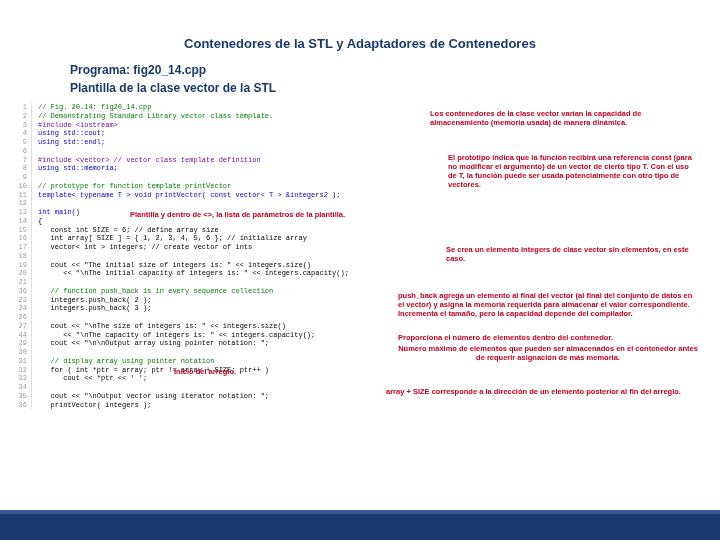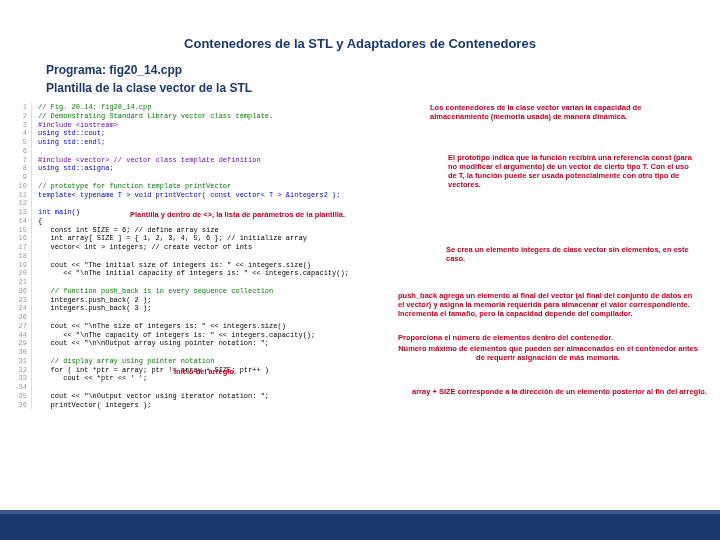--- a/index.html
+++ b/index.html
@@ -1,18 +1,18 @@
 <!DOCTYPE html>
 <html><head>
 <meta charset="utf-8">
 <style>
   * { margin: 0; padding: 0; box-sizing: border-box; }
   body { width: 720px; height: 540px; background: #fff; font-family: Arial, sans-serif; position: relative; overflow: hidden; }
   .page-title { text-align: center; font-size: 13px; font-weight: bold; color: #1a3a6e; padding: 36px 0 10px 0; }
-  .subtitle { padding-left: 46px; font-size: 12px; font-weight: bold; color: #1a3a6e; line-height: 1.5; }
+  .subtitle { padding-left: 70px; font-size: 12px; font-weight: bold; color: #1a3a6e; line-height: 1.5; }
   .code-area { padding: 6px 0 0 0; font-family: "Courier New", monospace; font-size: 7px; line-height: 1.25; position: relative; }
   .code-line { display: flex; padding-left: 10px; }
   .ln { width: 22px; text-align: right; color: #999; border-right: 1px solid #ddd; padding-right: 4px; margin-right: 6px; flex-shrink: 0; }
   .code { white-space: pre; }
   .comment { color: #008000; }
   .keyword { color: #0000cc; }
   .macro { color: #6a0dad; }
   .annot { position: absolute; font-family: Arial, sans-serif; font-size: 7.5px; font-weight: bold; color: #c00020; line-height: 1.2; }
   .divider-bottom { position: absolute; bottom: 0; left: 0; right: 0; height: 26px; background: #1a3a6e; }
   .divider-stripe { position: absolute; bottom: 26px; left: 0; right: 0; height: 4px; background: #3a5a8e; }
@@ -48,21 +48,21 @@
     <div class="code-line">
       <span class="ln">6</span>
       <span class="code "></span>
     </div>
     <div class="code-line">
       <span class="ln">7</span>
       <span class="code macro">#include &lt;vector&gt; // vector class template definition</span>
     </div>
     <div class="code-line">
       <span class="ln">8</span>
-      <span class="code keyword">using std::asigna;</span>
+      <span class="code keyword">using std::memoria;</span>
     </div>
     <div class="code-line">
       <span class="ln">9</span>
       <span class="code "></span>
     </div>
     <div class="code-line">
       <span class="ln">10</span>
       <span class="code comment">// prototype for function template printVector</span>
     </div>
     <div class="code-line">
@@ -159,25 +159,25 @@
     </div>
     <div class="code-line">
       <span class="ln">35</span>
       <span class="code ">   cout &lt;&lt; "\nOutput vector using iterator notation: ";</span>
     </div>
     <div class="code-line">
       <span class="ln">36</span>
       <span class="code ">   printVector( integers );</span>
     </div>
 
-  <div class="annot" style="left:430px; top:6px; width:260px;">Los contenedores de la clase vector varían la capacidad de almacenamiento (memoria usada) de manera dinámica.</div>
+  <div class="annot" style="left:430px; top:12px; width:260px;">Los contenedores de la clase vector varían la capacidad de almacenamiento (memoria usada) de manera dinámica.</div>
   <div class="annot" style="left:448px; top:56px; width:250px;">El prototipo indica que la función recibirá una referencia const (para no modificar el argumento) de un vector de cierto tipo T. Con el uso de T, la función puede ser usada potencialmente con otro tipo de vectores.</div>
   <div class="annot" style="left:130px; top:113px; width:300px;">Plantilla y dentro de &lt;&gt;, la lista de parámetros de la plantilla.</div>
   <div class="annot" style="left:398px; top:194px; width:300px;">push_back agrega un elemento al final del vector (al final del conjunto de datos en el vector) y asigna la memoria requerida para almacenar el valor correspondiente. Incrementa el tamaño, pero la capacidad depende del compilador.</div>
   <div class="annot" style="left:446px; top:148px; width:250px;">Se crea un elemento integers de clase vector sin elementos, en este caso.</div>
   <div class="annot" style="left:398px; top:236px; width:300px;">Proporciona el número de elementos dentro del contenedor.</div>
   <div class="annot" style="left:398px; top:247px; width:300px;text-align:center;">Número máximo de elementos que pueden ser almacenados en el contenedor antes de requerir asignación de más memoria.</div>
   <div class="annot" style="left:174px; top:270px; width:120px;">Inicio del arreglo.</div>
-  <div class="annot" style="left:412px; top:290px; width:300px;">array + SIZE corresponde a la dirección de un elemento posterior al fin del arreglo.</div>
+  <div class="annot" style="left:386px; top:290px; width:300px;">array + SIZE corresponde a la dirección de un elemento posterior al fin del arreglo.</div>
 </div>
 
 <div class="divider-stripe"></div>
 <div class="divider-bottom"></div>
 
 </body></html>

